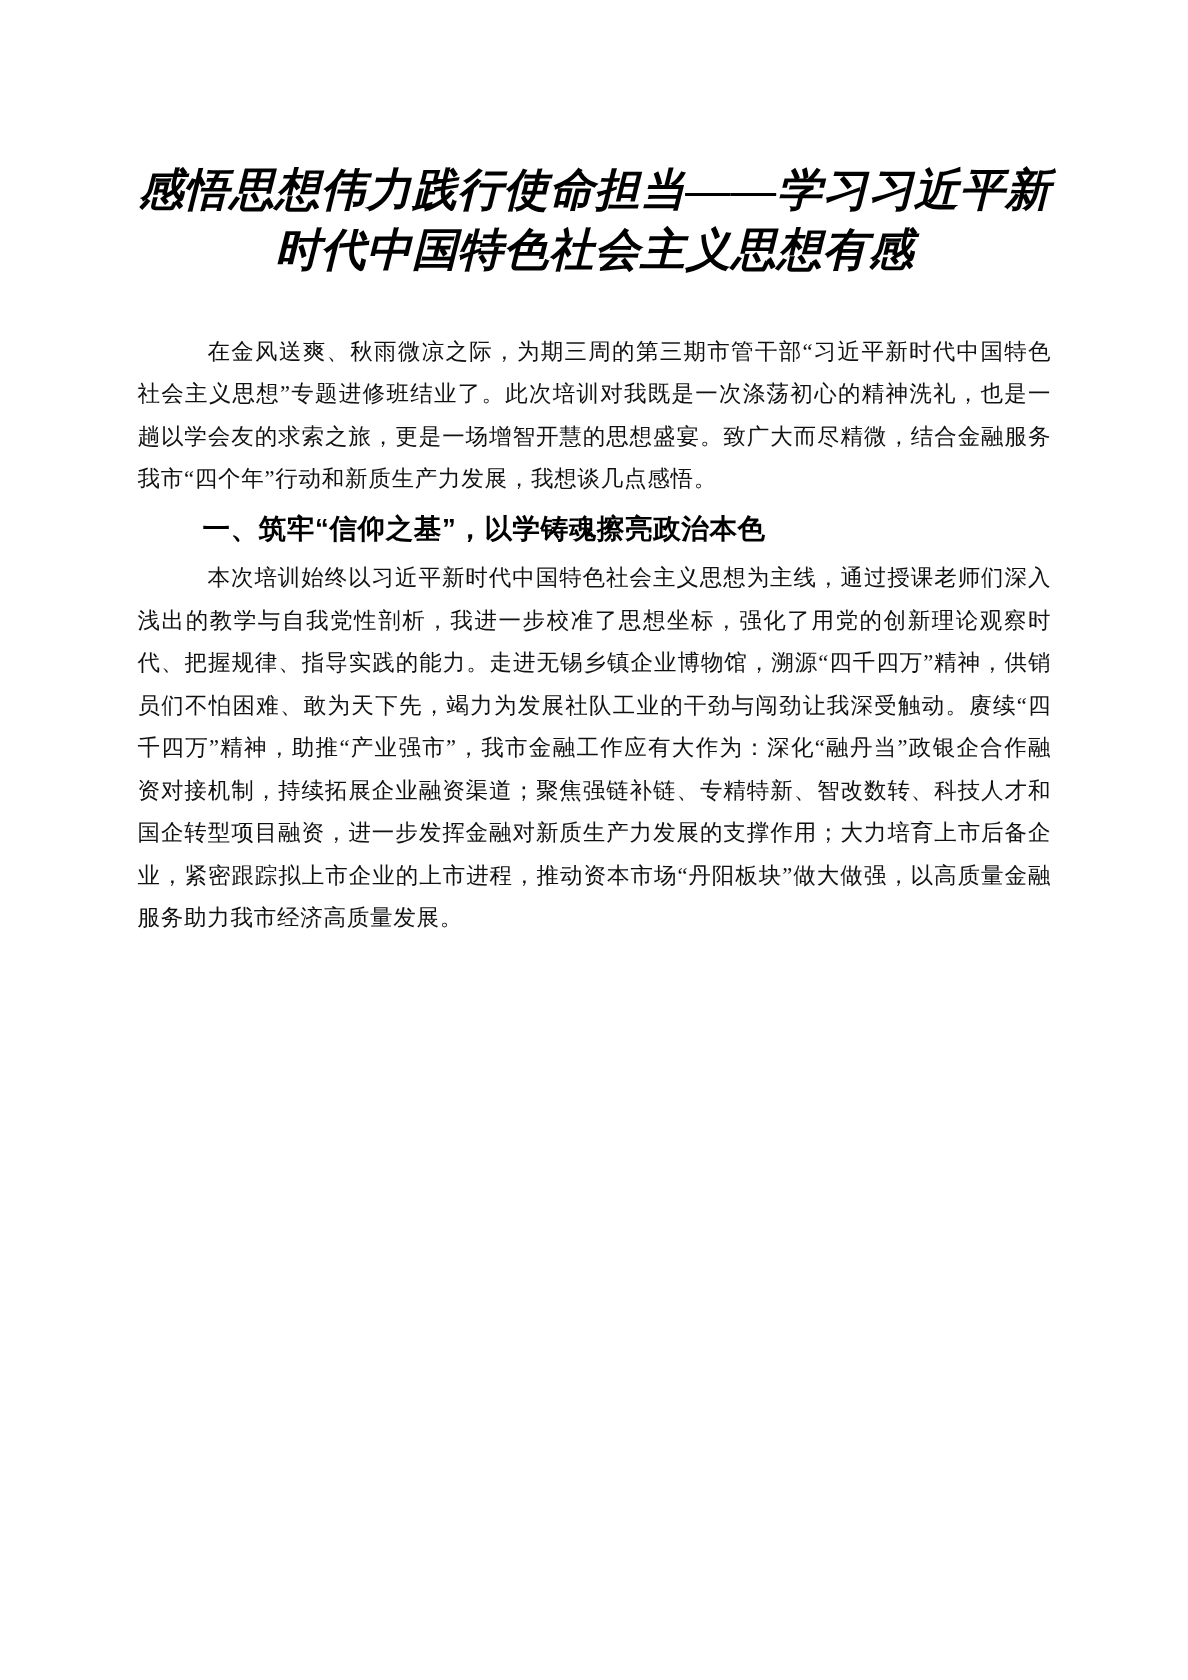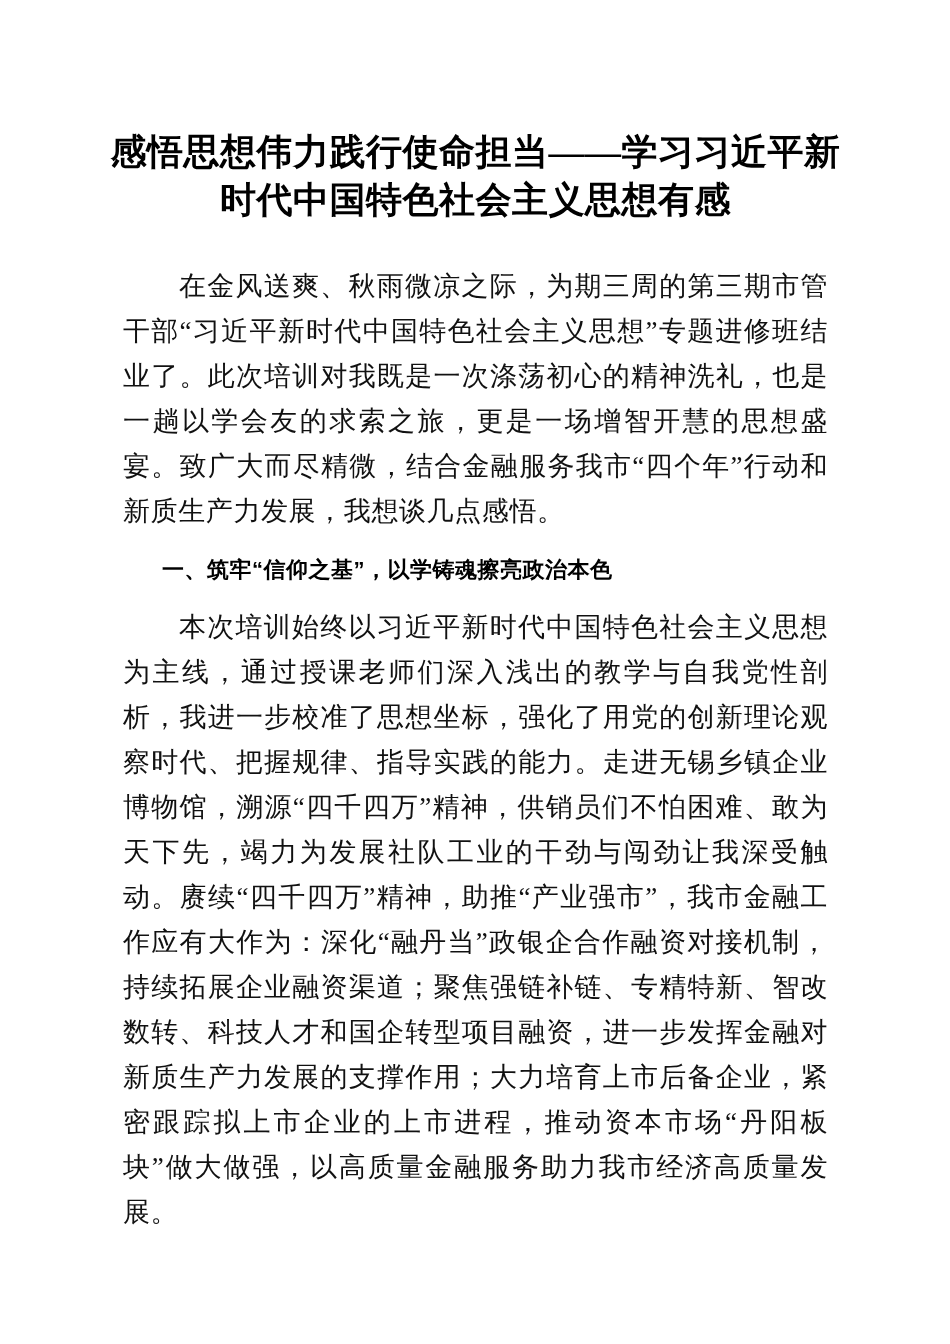--- a/index.html
+++ b/index.html
@@ -31,29 +31,30 @@
   .doc-title {
     margin: 0;
     padding-top: 128px;
     text-align: center;
     font-family: "Liberation Serif", "DejaVu Serif", serif;
     font-weight: bold;
     font-size: 36px;
     line-height: 48px;
     letter-spacing: 0.5px;
     color: #000000;
+    font-style: italic;
   }
   .body-block {
     margin-top: 40px;
   }
   p.para {
-    margin: 13px;
+    margin: 0;
     font-family: "Liberation Serif", "DejaVu Serif", serif;
-    font-size: 27px;
-    line-height: 45px;
+    font-size: 18px;
+    line-height: 34px;
     text-align: justify;
     text-align-last: left;
     text-indent: 56px;
     letter-spacing: 0.6px;
     color: #111111;
     word-break: break-all;
   }
   h2.section-heading {
     margin: 0;
     font-family: "Liberation Sans", "DejaVu Sans", sans-serif;

